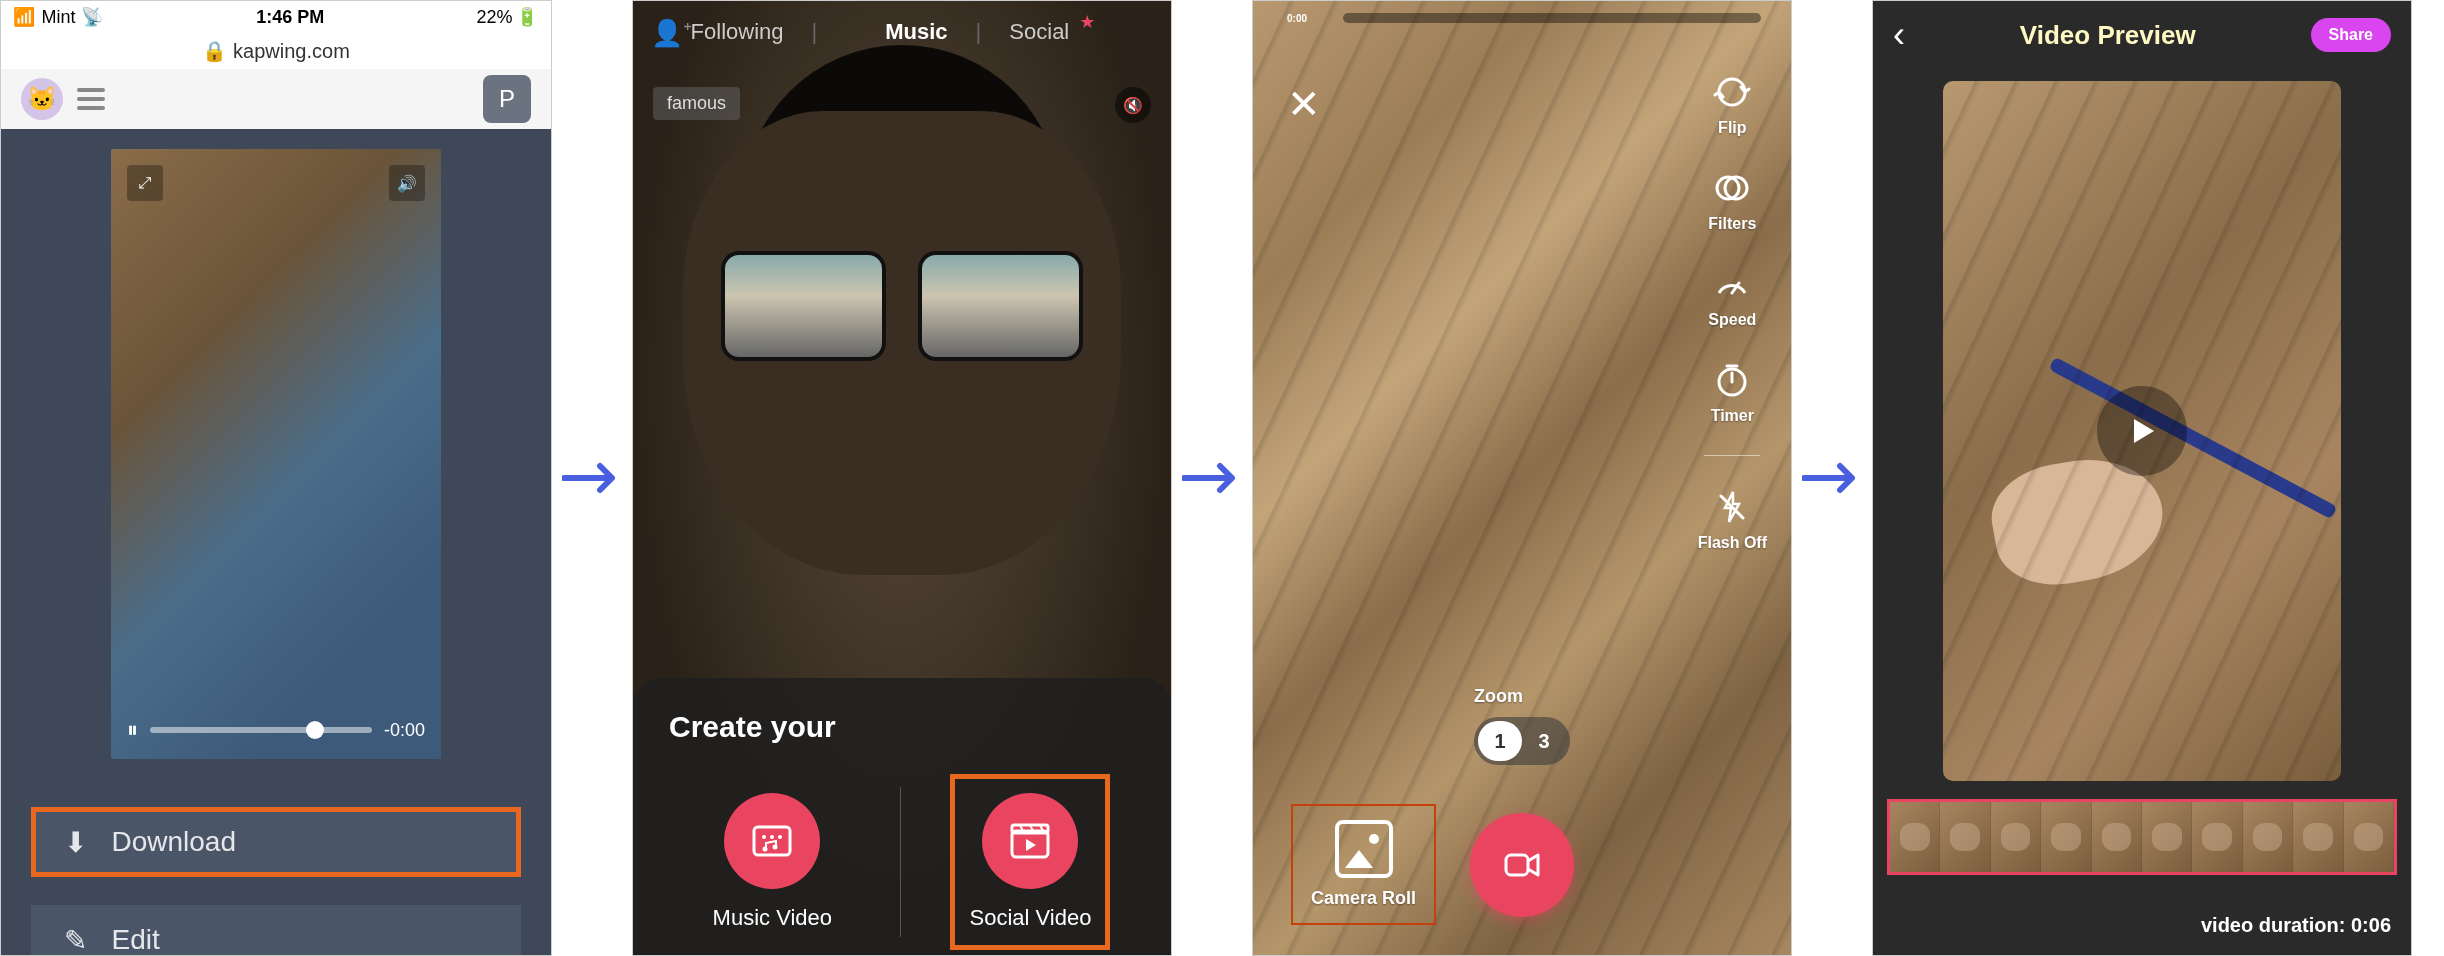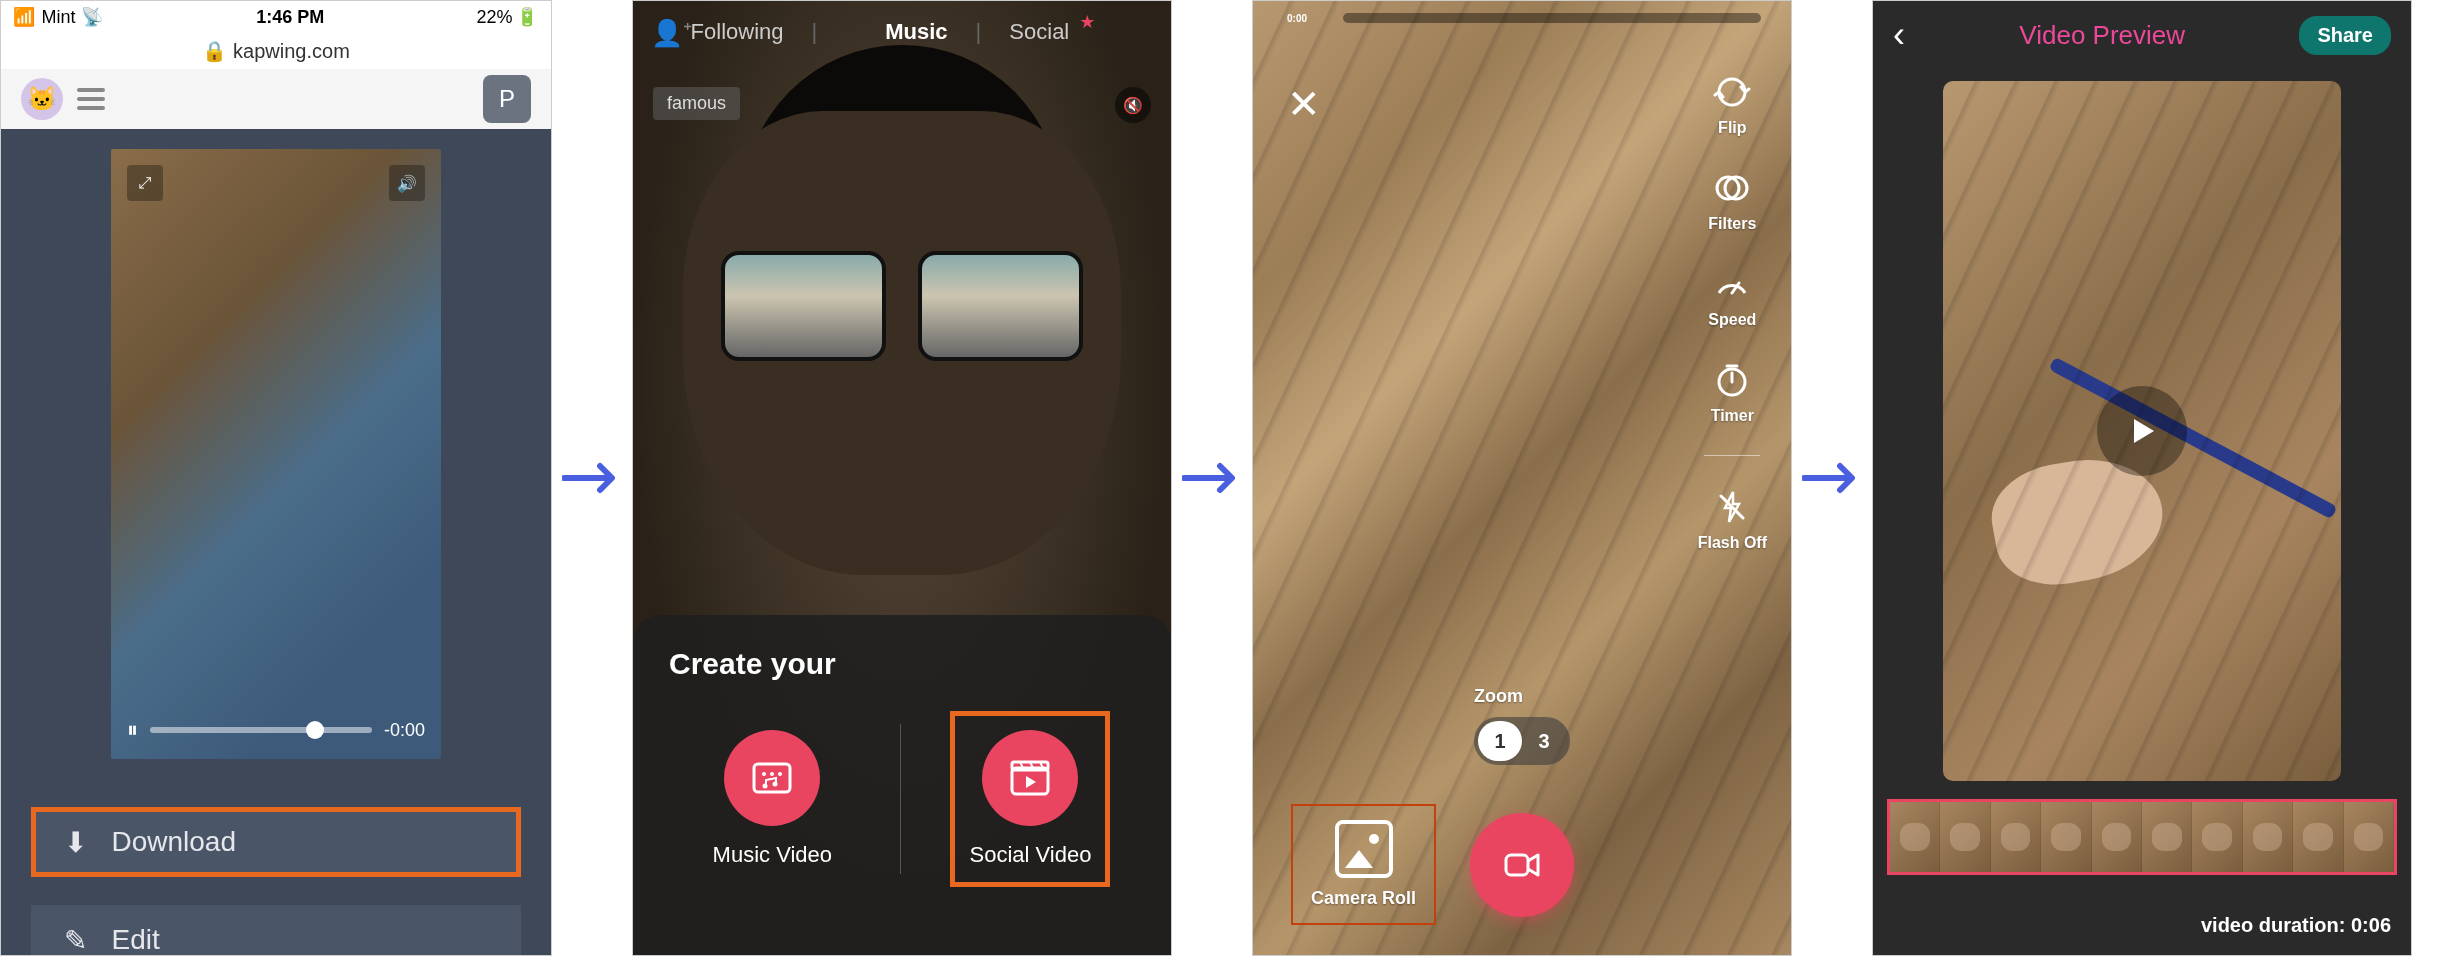--- a/index.html
+++ b/index.html
@@ -39,21 +39,21 @@
 .s2-hair { position: absolute; top: 44px; left: 110px; right: 110px; height: 190px; background: #0b0a08; border-radius: 160px 160px 0 0; }
 .s2-glasses { position: absolute; top: 250px; left: 88px; right: 88px; height: 120px; }
 .s2-glasses .lens { position: absolute; width: 165px; height: 110px; background: linear-gradient(180deg,#8aa 0%, #ccc5b0 40%, #666 100%); border-radius: 18px; border: 4px solid #111; }
 .s2-glasses .lens.l { left: 0; } .s2-glasses .lens.r { right: 0; }
 .s2-top { position: absolute; top: 18px; left: 0; right: 0; display: flex; align-items: center; justify-content: center; gap: 28px; color: #ccc; font-size: 22px; }
 .s2-top .active { color: #fff; font-weight: 600; margin-left: 40px; }
 .s2-top .star { color: #e94560; font-size: 18px; position: relative; top: -10px; left: -18px; }
 .s2-top .person { position: absolute; left: 18px; color: #888; font-size: 26px; }
 .s2-tag { position: absolute; top: 86px; left: 20px; background: rgba(100,100,100,0.5); color: #ddd; padding: 6px 14px; border-radius: 4px; font-size: 18px; }
 .s2-mute { position: absolute; top: 86px; right: 20px; width: 36px; height: 36px; background: rgba(0,0,0,0.5); border-radius: 50%; display: flex; align-items: center; justify-content: center; color: #fff; }
-.s2-sheet { position: absolute; bottom: 0; left: 0; right: 0; height: 340px; background: rgba(30,30,30,0.85); border-radius: 28px 28px 0 0; padding: 32px 36px; }
+.s2-sheet { position: absolute; bottom: 0; left: 0; right: 0; height: 277px; background: rgba(30,30,30,0.85); border-radius: 28px 28px 0 0; padding: 32px 36px; }
 .s2-sheet h2 { color: #fff; font-size: 30px; font-weight: 600; margin-bottom: 30px; }
 .s2-opts { display: flex; justify-content: space-around; }
 .s2-opt { display: flex; flex-direction: column; align-items: center; gap: 16px; padding: 14px; border: 5px solid transparent; }
 .s2-opt.highlight { border: 5px solid #e8681f; }
 .s2-circle { width: 96px; height: 96px; background: #e94560; border-radius: 50%; display: flex; align-items: center; justify-content: center; color: #fff; }
 .s2-opt-label { color: #fff; font-size: 22px; font-weight: 500; }
 .s2-divider { width: 1px; height: 150px; background: #555; align-self: center; }
 
 
 .s3 { width: 540px; height: 956px; position: relative; }
@@ -75,22 +75,22 @@
 .s3-roll .ico { width: 58px; height: 58px; border: 4px solid #fff; border-radius: 8px; position: relative; }
 .s3-roll .ico::before { content:''; position:absolute; top:10px; right:10px; width:10px; height:10px; background:#fff; border-radius:50%; }
 .s3-roll .ico::after { content:''; position:absolute; left:6px; bottom:6px; width:0; height:0; border-left:14px solid transparent; border-right:14px solid transparent; border-bottom:18px solid #fff; }
 .s3-roll-label { color: #fff; font-size: 18px; font-weight: 600; text-shadow: 0 1px 2px rgba(0,0,0,0.4); }
 .s3-shutter { position: absolute; bottom: 38px; left: 50%; transform: translateX(-50%); width: 104px; height: 104px; background: #e94560; border-radius: 50%; display: flex; align-items: center; justify-content: center; color: #fff; box-shadow: 0 4px 14px rgba(233,69,96,0.5); }
 
 
 .s4 { width: 540px; height: 956px; background: #2a2a2a; position: relative; }
 .s4-header { position: absolute; top: 0; left: 0; right: 0; height: 68px; display: flex; align-items: center; justify-content: space-between; padding: 0 20px; }
 .s4-back { color: #fff; font-size: 36px; font-weight: 300; }
-.s4-title { color: #ec4899; font-size: 26px; font-weight: 400; }
-.s4-share { background: #0f766e; color: #fff; padding: 8px 18px; border-radius: 18px; font-size: 20px; font-weight: 600; }
+.s4-title { color: #fef9c3; font-size: 26px; font-weight: 700; }
+.s4-share { background: #d946ef; color: #fff; padding: 8px 18px; border-radius: 18px; font-size: 16px; font-weight: 600; }
 .s4-preview { position: absolute; top: 80px; left: 70px; right: 70px; height: 700px; background: linear-gradient(135deg, #b89870 0%, #8a6d4a 40%, #a88560 70%, #7a5e3d 100%); border-radius: 10px; display: flex; align-items: center; justify-content: center; overflow:hidden; }
 .s4-preview::after{content:'';position:absolute;inset:0;background:repeating-linear-gradient(115deg, rgba(0,0,0,0) 0px, rgba(0,0,0,0) 28px, rgba(0,0,0,0.12) 30px, rgba(0,0,0,0) 36px);}
 .s4-hand { position:absolute; left:50px; top:380px; width:170px; height:120px; background: #d8b698; border-radius: 40% 50% 50% 40%; transform: rotate(-10deg);}
 .s4-pen { position:absolute; left:90px; top:350px; width:320px; height:14px; background:#2a3a8a; border-radius:6px; transform: rotate(28deg);}
 .s4-play { width: 90px; height: 90px; background: rgba(0,0,0,0.35); border-radius: 50%; display: flex; align-items: center; justify-content: center; position: relative; z-index: 2;}
 .s4-strip { position: absolute; top: 798px; left: 14px; right: 14px; height: 76px; border: 3px solid #e94560; display: flex; }
 .s4-frame { flex: 1; background: linear-gradient(135deg, #a88560, #7a5e3d); border-right: 1px solid rgba(0,0,0,0.2); position: relative; }
 .s4-frame::after{content:'';position:absolute;left:20%;top:30%;width:60%;height:40%;background:rgba(200,170,140,0.5);border-radius:40%;}
 .s4-duration { position: absolute; bottom: 18px; right: 20px; color: #fff; font-size: 20px; font-weight: 600; }
 </style>

